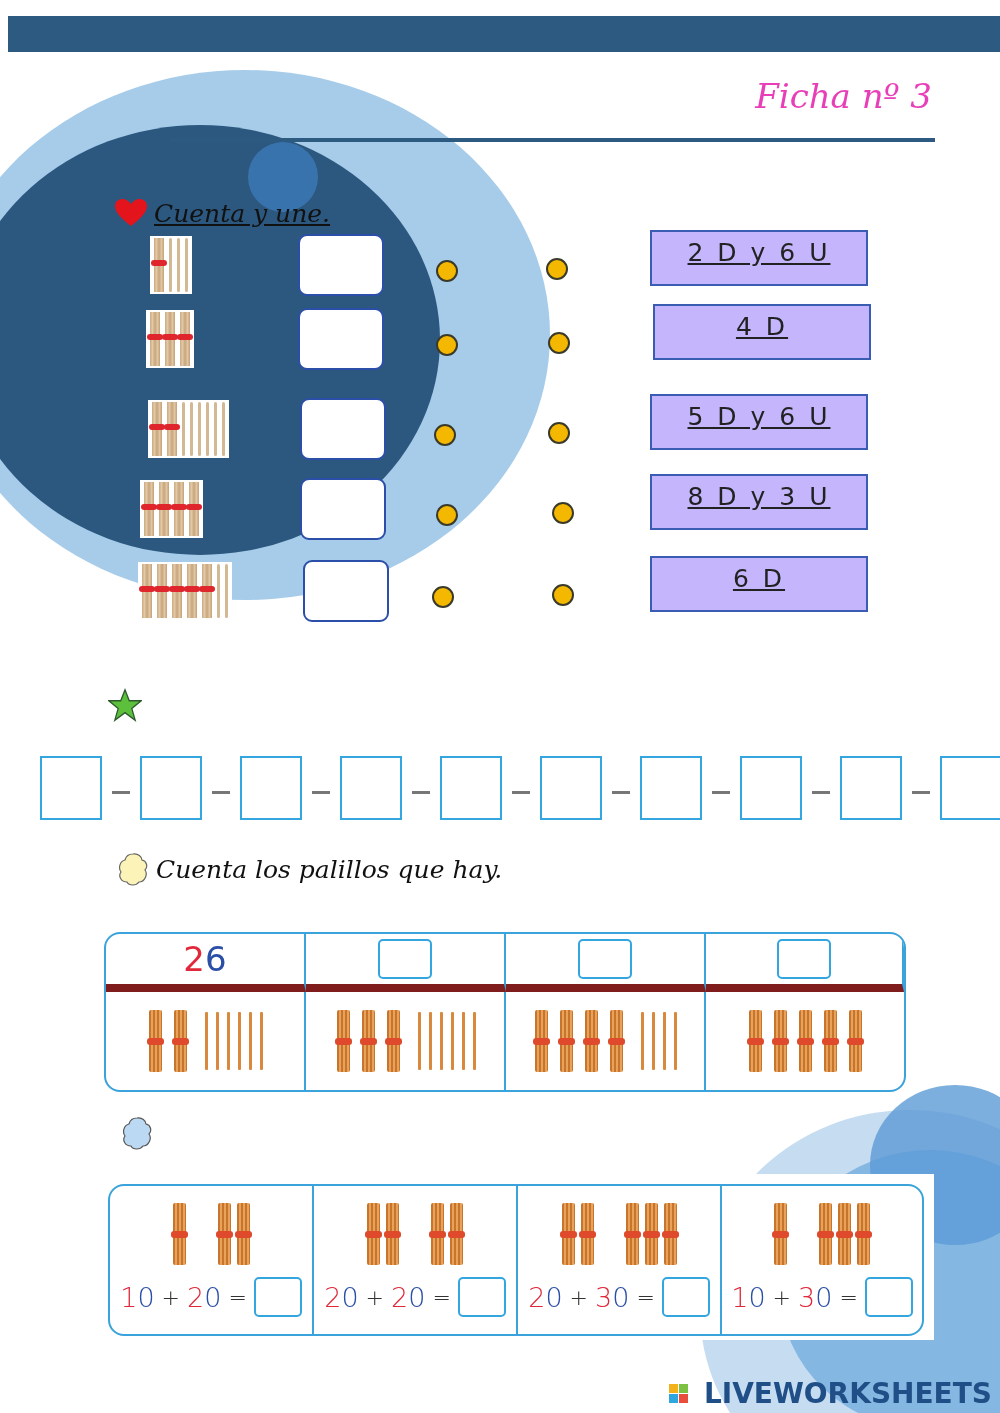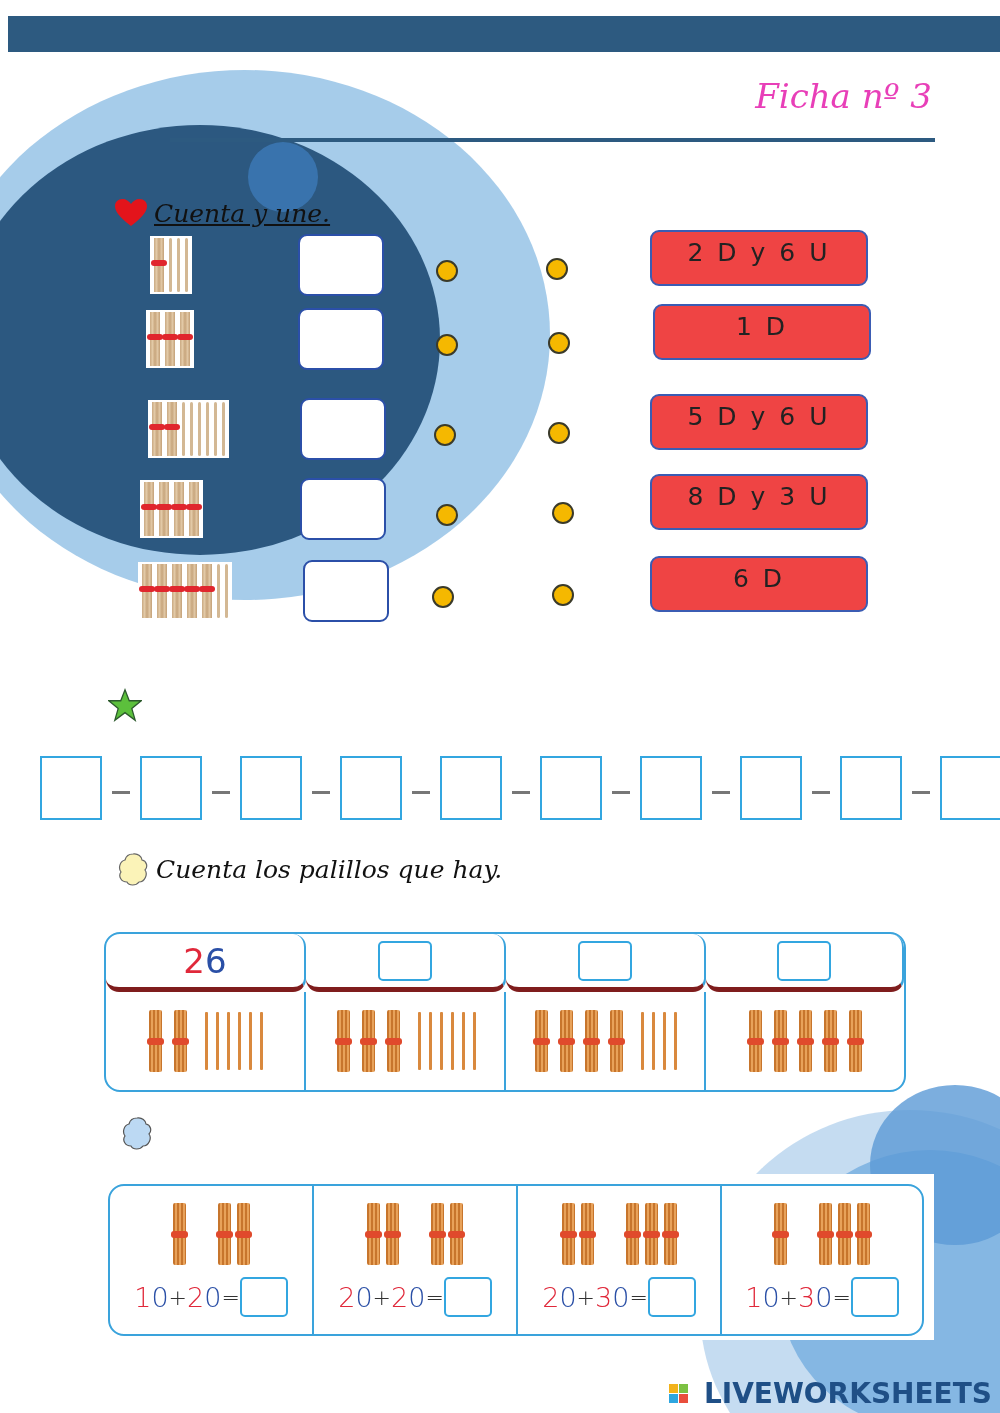--- a/index.html
+++ b/index.html
@@ -21,40 +21,40 @@
   .heading { font-family:"DejaVu Serif", serif; font-style:italic; font-size:25px; color:#111; display:flex; align-items:center; gap:6px; }
   .heading .ic { width:34px; height:34px; display:inline-flex; align-items:center; justify-content:center; }
 
   .stick-img { background:#fff; display:flex; align-items:center; justify-content:center; gap:5px; padding:2px 4px; }
   .bundle { width:10px; height:54px; background:linear-gradient(90deg,#c9a982,#e2c9a6,#c7a57c,#e0c6a3,#c3a077); position:relative; }
   .bundle::after { content:""; position:absolute; left:-3px; right:-3px; top:22px; height:6px; background:#e0262d; border-radius:3px; }
   .single { width:3px; height:54px; background:#d3b894; border-radius:2px; }
 
   .answer-box { width:78px; height:56px; border:2px solid #2b4fa8; border-radius:9px; background:#fff; }
   .dot { width:18px; height:18px; border-radius:50%; background:#f5b800; border:2px solid #3a3a2a; }
-  .option-box { width:218px; height:56px; border:2px solid #3b5cb3; border-radius:9px; background:#ef4444;
+  .option-box { width:218px; height:56px; border:2px solid #3b5cb3; border-radius:0; background:#c4b5fd;
                 font-family:"DejaVu Sans", sans-serif; font-size:25px; color:#222; letter-spacing:3px;
-                display:flex; justify-content:center; align-items:flex-start; padding-top:6px; box-sizing:border-box; }
+                display:flex; justify-content:center; align-items:flex-start; padding-top:6px; box-sizing:border-box;text-decoration:underline; }
 
   .dict-row { left:40px; top:756px; display:flex; align-items:center; }
   .dict-box { width:54px; height:58px; border:2px solid #33a6e0; background:#fff; }
   .dash { width:18px; height:3px; background:#777; margin:8px 10px 0 10px; }
 
   .table { border:2px solid #3aa3dc; border-radius:16px; background:#fff; display:grid; overflow:hidden; }
   .cell { border-right:2px solid #3aa3dc; display:flex; align-items:center; justify-content:center; }
   .cell:last-child { border-right:none; }
-  .row-top { border-bottom:5px solid #7f1d1d;border-radius:13px; }
+  .row-top { border-bottom:8px solid #7f1d1d; }
   .small-box { width:46px; height:34px; border:2px solid #33a6e0; border-radius:5px; background:#fff; }
   .obundle { width:13px; height:62px; margin:0 2px; background:repeating-linear-gradient(90deg,#c7752c 0 2px,#e8a25a 2px 4px); position:relative; border-radius:2px; }
   .obundle::after { content:""; position:absolute; left:-2px; right:-2px; top:28px; height:7px; background:#e04a2c; border-radius:3px; }
   .osingle { width:3px; height:58px; margin:0 4px; background:#d9893e; border-radius:1px; }
   .gap { width:26px; }
   .num-red { color:#e0283a; }
   .num-blue { color:#2a4fa6; }
-  .eq { font-size:27px; display:flex; align-items:center; gap:0; font-family:"DejaVu Sans", sans-serif; font-weight:300; }
+  .eq { font-size:27px; display:flex; align-items:center; gap:7px; font-family:"DejaVu Sans", sans-serif; font-weight:300; }
   .eq .op { color:#333; font-size:22px; }
   .lws { right:8px; top:1377px; font-family:"DejaVu Sans", sans-serif; font-weight:bold; font-size:28px; color:#1f4f86; display:flex; align-items:center; gap:16px; }
   .lws-logo { display:grid; grid-template-columns:9px 9px; grid-template-rows:9px 9px; gap:1px; }
   .lws-logo span { display:block; }
 </style>
 </head>
 <body>
 
 <div class="abs deco-light"></div>
 <div class="abs deco-dark"></div>
@@ -88,21 +88,21 @@
     <div class="abs dot" style="left: 546px; top: 258px;"></div>
     <div class="abs option-box" style="left: 650px; top: 230px;">2 D y 6 U</div>
     <div class="abs stick-img" style="left: 146px; top: 310px;">
       <span class="bundle"></span>
       <span class="bundle"></span>
       <span class="bundle"></span>
     </div>
     <input class="abs answer-box" value="" style="left: 298px; top: 308px;">
     <div class="abs dot" style="left: 436px; top: 334px;"></div>
     <div class="abs dot" style="left: 548px; top: 332px;"></div>
-    <div class="abs option-box" style="left: 653px; top: 304px;">1 D</div>
+    <div class="abs option-box" style="left: 653px; top: 304px;">4 D</div>
     <div class="abs stick-img" style="left: 148px; top: 400px;">
       <span class="bundle"></span>
       <span class="bundle"></span>
       <span class="single"></span>
       <span class="single"></span>
       <span class="single"></span>
       <span class="single"></span>
       <span class="single"></span>
       <span class="single"></span>
     </div>

